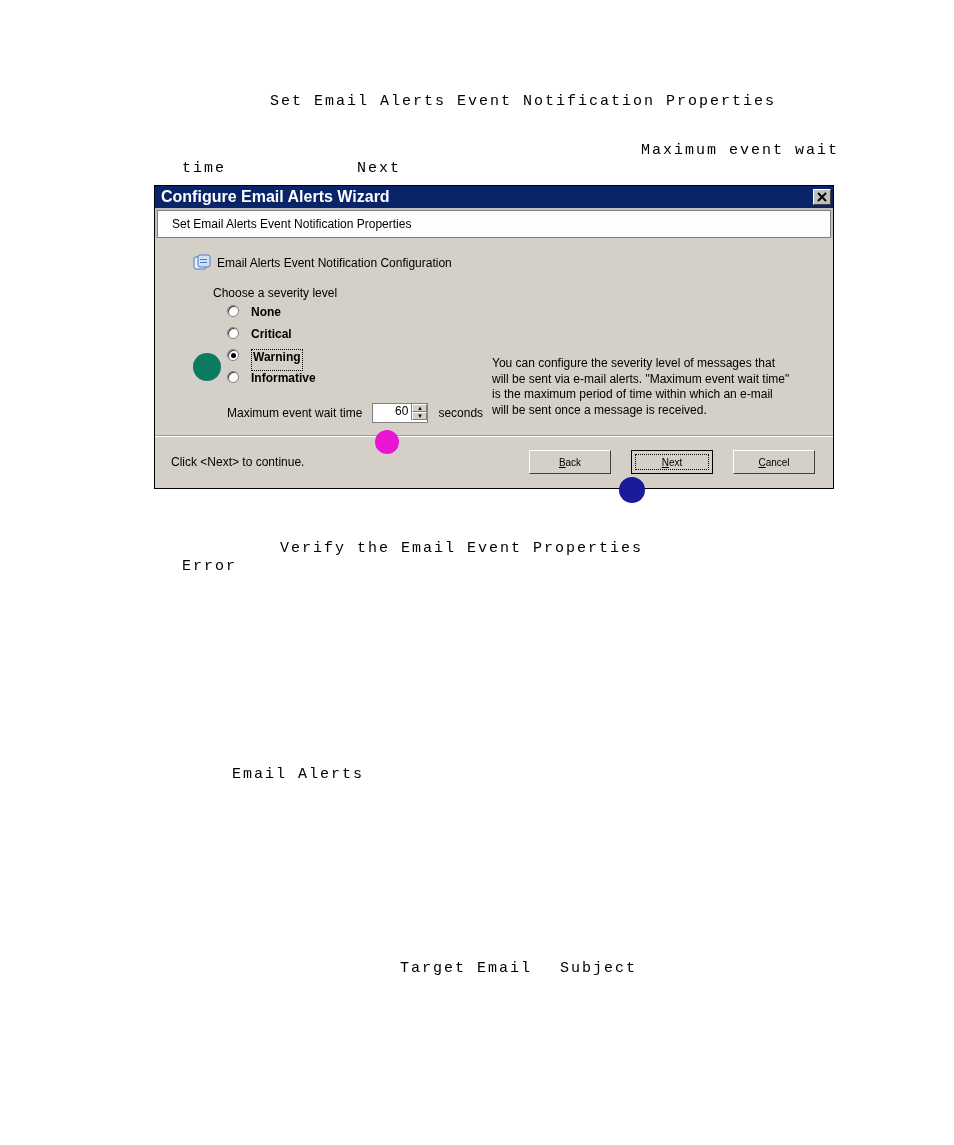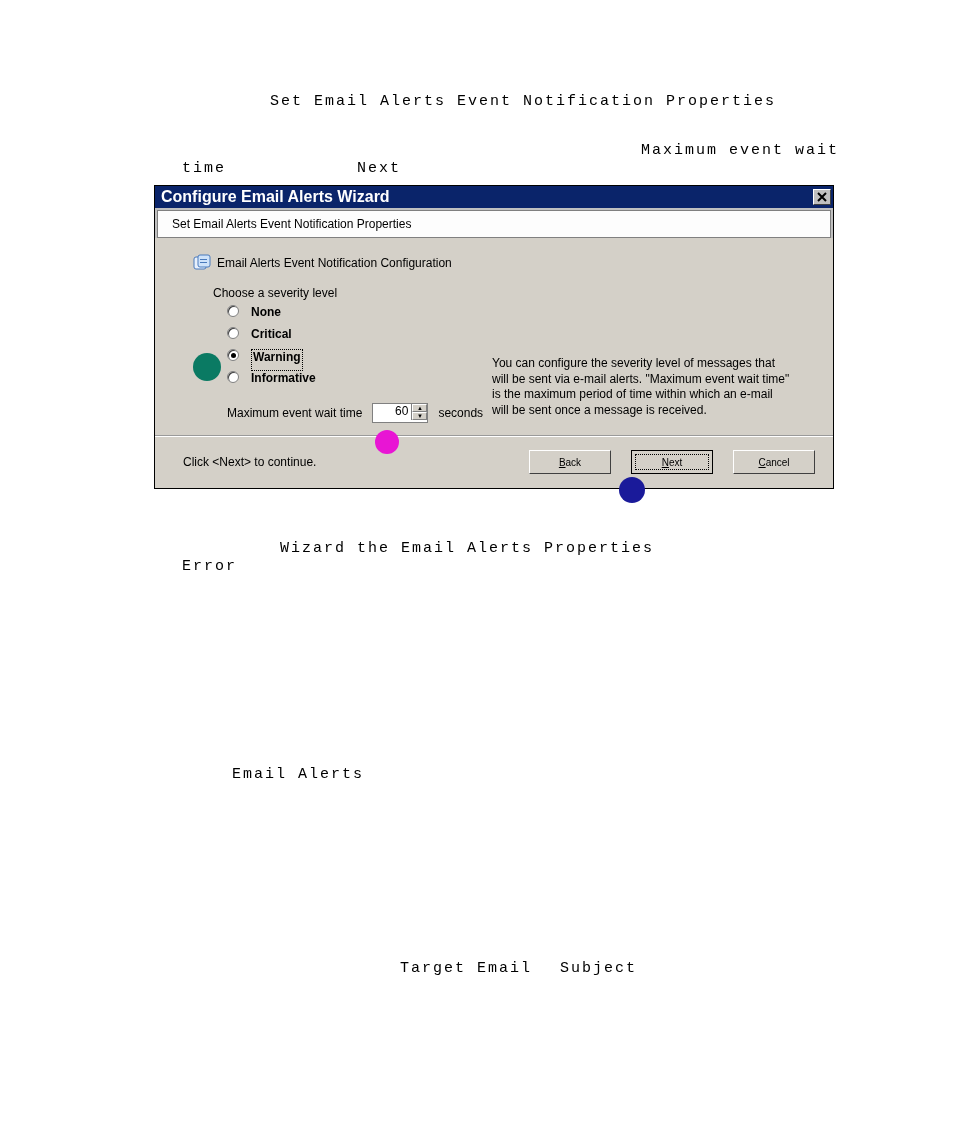--- a/index.html
+++ b/index.html
@@ -172,21 +172,21 @@
     align-items: center;
     justify-content: center;
     font-size: 6px;
     line-height: 1;
     cursor: pointer;
   }
   .footer {
     background: #d4d0c8;
     border-top: 1px solid #9a9a9a;
     box-shadow: inset 0 1px 0 #fff;
-    padding: 14px 18px 14px 28px;
+    padding: 14px 18px 14px 16px;
     display: flex;
     align-items: center;
     justify-content: space-between;
   }
   .footer-text {
     font-size: 12px;
   }
   .btn-row {
     display: flex;
     gap: 20px;
@@ -222,21 +222,21 @@
     border-radius: 50%;
   }
 </style>
 </head>
 <body>
 
 <div class="doc-text" style="left:270px; top:93px;">Set Email Alerts Event Notification Properties</div>
 <div class="doc-text" style="left:641px; top:142px;">Maximum event wait</div>
 <div class="doc-text" style="left:182px; top:160px;">time</div>
 <div class="doc-text" style="left:357px; top:160px;">Next</div>
-<div class="doc-text" style="left:280px; top:540px;">Wizard the Email Alerts Properties</div>
+<div class="doc-text" style="left:280px; top:540px;">Verify the Email Event Properties</div>
 <div class="doc-text" style="left:182px; top:558px;">Error</div>
 <div class="doc-text" style="left:232px; top:766px;">Email Alerts</div>
 <div class="doc-text" style="left:400px; top:960px;">Target Email</div>
 <div class="doc-text" style="left:560px; top:960px;">Subject</div>
 
 <div class="dialog">
   <div class="titlebar">
     <span class="titlebar-text">Configure Email Alerts Wizard</span>
     <div class="close-btn">
       <svg width="10" height="10" viewBox="0 0 10 10">

